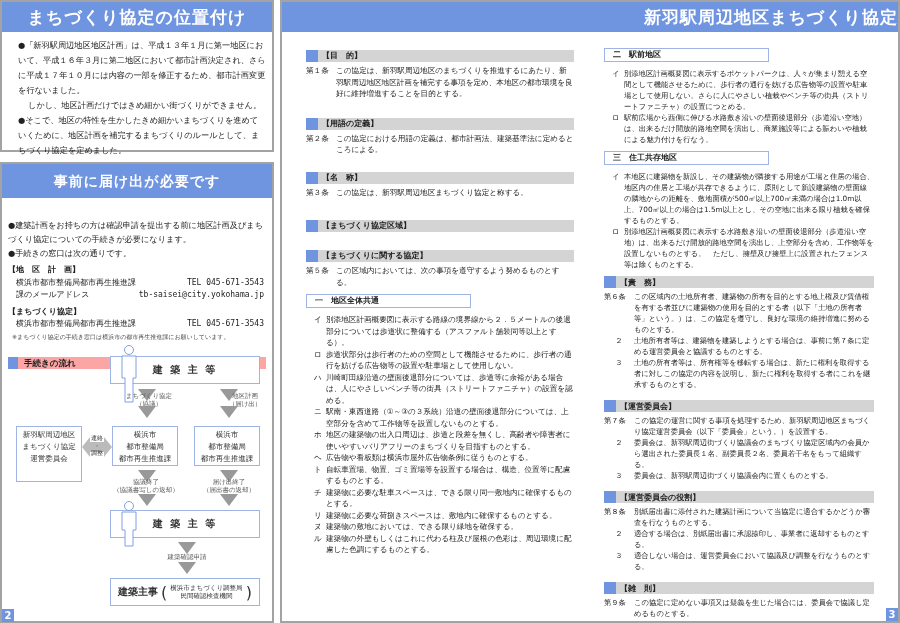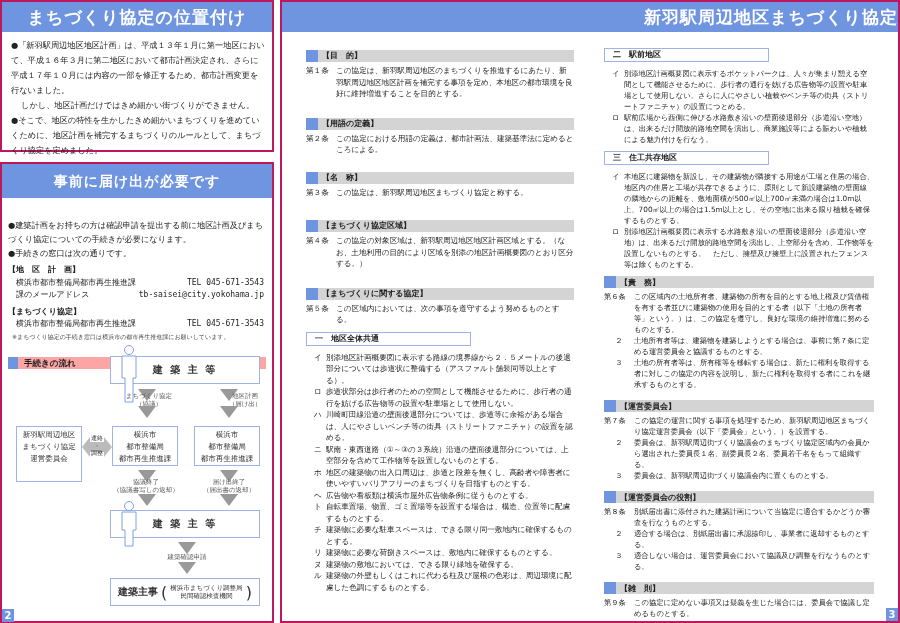--- a/index.html
+++ b/index.html
@@ -1,26 +1,26 @@
 <!DOCTYPE html>
 <html><head>
 <meta charset="utf-8">
 <style>
   html,body{margin:0;padding:0;}
   body{width:900px;height:623px;background:#ffffff;position:relative;overflow:hidden;
     font-family:"DejaVu Sans","Liberation Sans",sans-serif;color:#222;}
-  .panel{position:absolute;border:2px solid #be185d;background:#fff;box-sizing:border-box;}
+  .panel{position:absolute;border:2px solid #a3a3a3;background:#fff;box-sizing:border-box;}
   .banner{background:#6f94e0;color:#fff;font-weight:bold;text-align:center;}
   .bul{font-size:8.2px;line-height:15px;color:#222;}
   .bul p{margin:0;}
   .ind{padding-left:10px;}
   
   #p1{left:0;top:0;width:274px;height:152px;}
   #p1 .banner{height:30px;line-height:30px;font-size:17px;letter-spacing:1px;}
-  #p1 .bul{padding:6px 6px 0 9px;}
+  #p1 .bul{padding:6px 6px 0 16px;}
   
   #p2{left:0;top:162px;width:274px;height:461px;}
   #p2 .banner{height:34px;line-height:34px;font-size:14px;letter-spacing:1px;}
   #p2 .bul{padding:20px 6px 0 6px;line-height:14px;}
   .contact{font-size:8px;line-height:12.5px;margin-top:4px;}
   .contact .h{font-weight:bold;}
   .row{display:flex;justify-content:space-between;padding-left:8px;padding-right:2px;}
   .mono{font-family:"DejaVu Sans Mono","Liberation Mono",monospace;font-size:8px;}
   .note{font-size:6px;color:#444;padding-left:4px;}
   .subhead{display:flex;align-items:center;background:#fca5a5;height:12px;margin-top:14px;font-size:8.5px;font-weight:bold;}
@@ -204,24 +204,20 @@
       </div>
     <div class="art">
         <span class="no">第３条</span>
         <span class="tx">この協定は、新羽駅周辺地区まちづくり協定と称する。</span>
       </div>
 
     <div class="sec" style="margin-top:22px;">
         <span class="sq"></span>
         <span>【まちづくり協定区域】</span>
       </div>
-    <div class="art">
-        <span class="no">第４条</span>
-        <span class="tx">この協定の対象区域は、新羽駅周辺地区地区計画区域とする。（なお、土地利用の目的により区域を別添の地区計画概要図のとおり区分する。）</span>
-      </div>
 
     <div class="sec" style="margin-top:18px;">
         <span class="sq"></span>
         <span>【まちづくりに関する協定】</span>
       </div>
     <div class="art">
         <span class="no">第５条</span>
         <span class="tx">この区域内においては、次の事項を遵守するよう努めるものとする。</span>
       </div>
 

